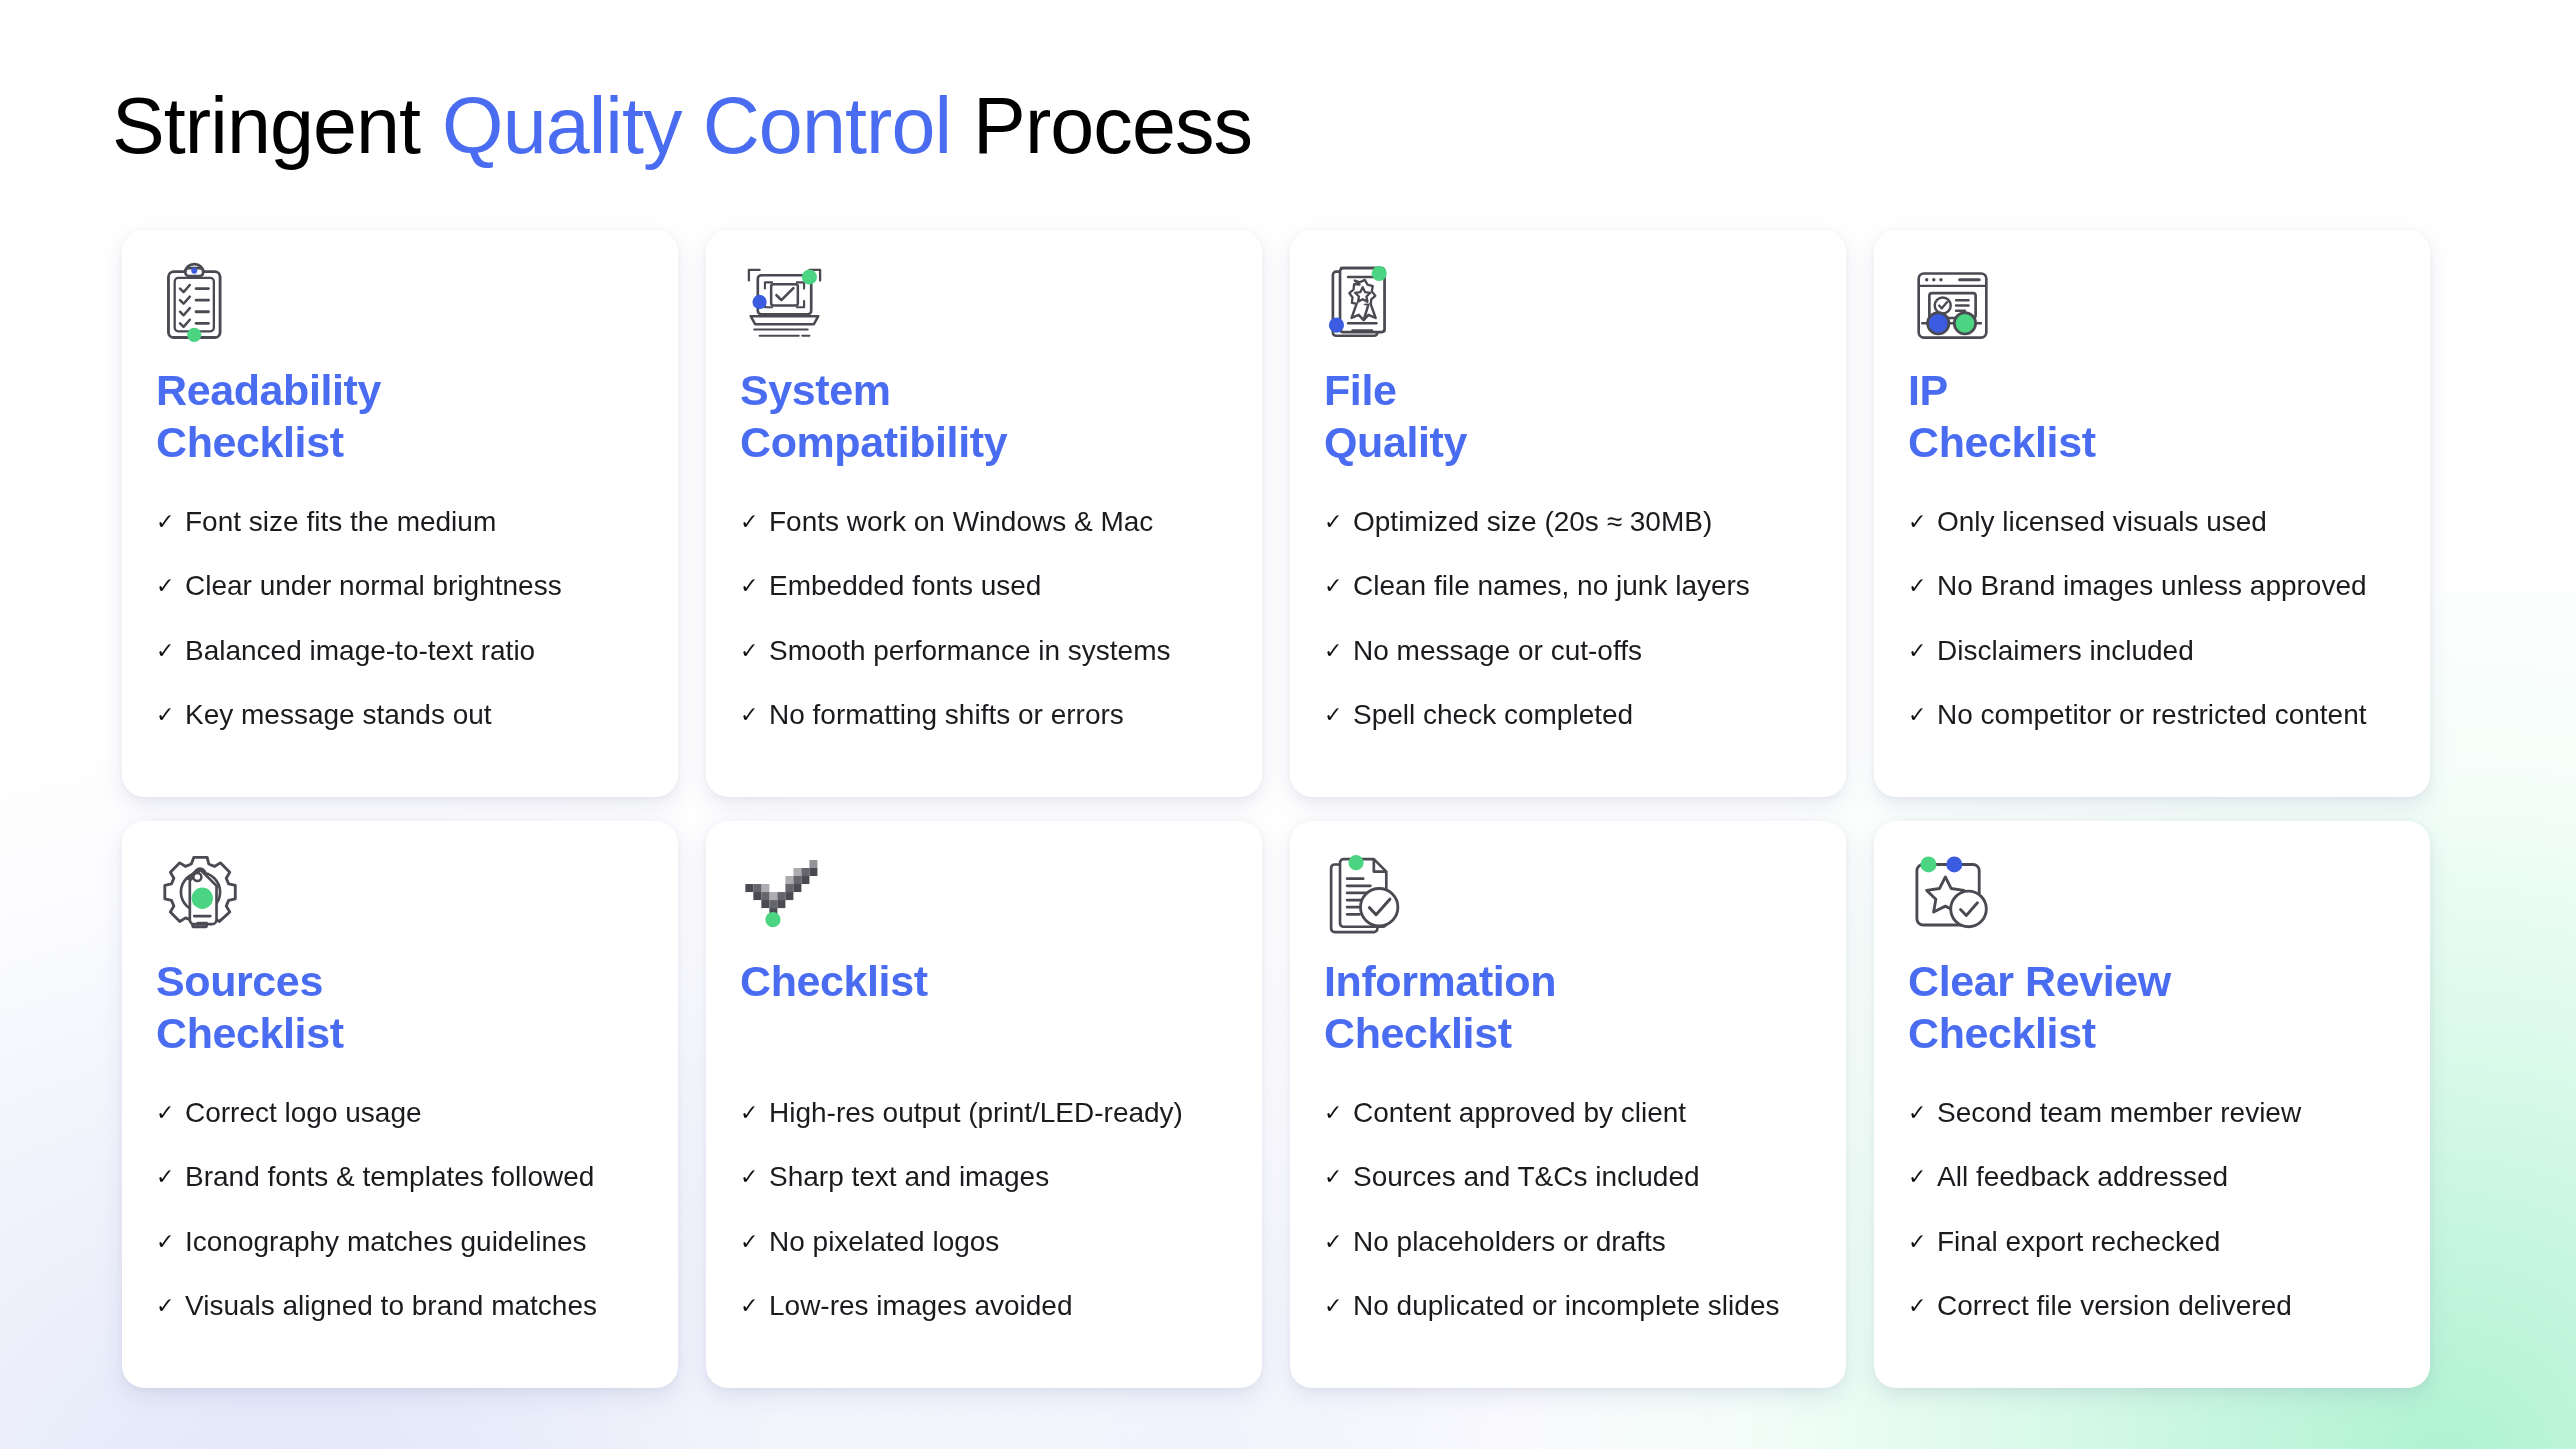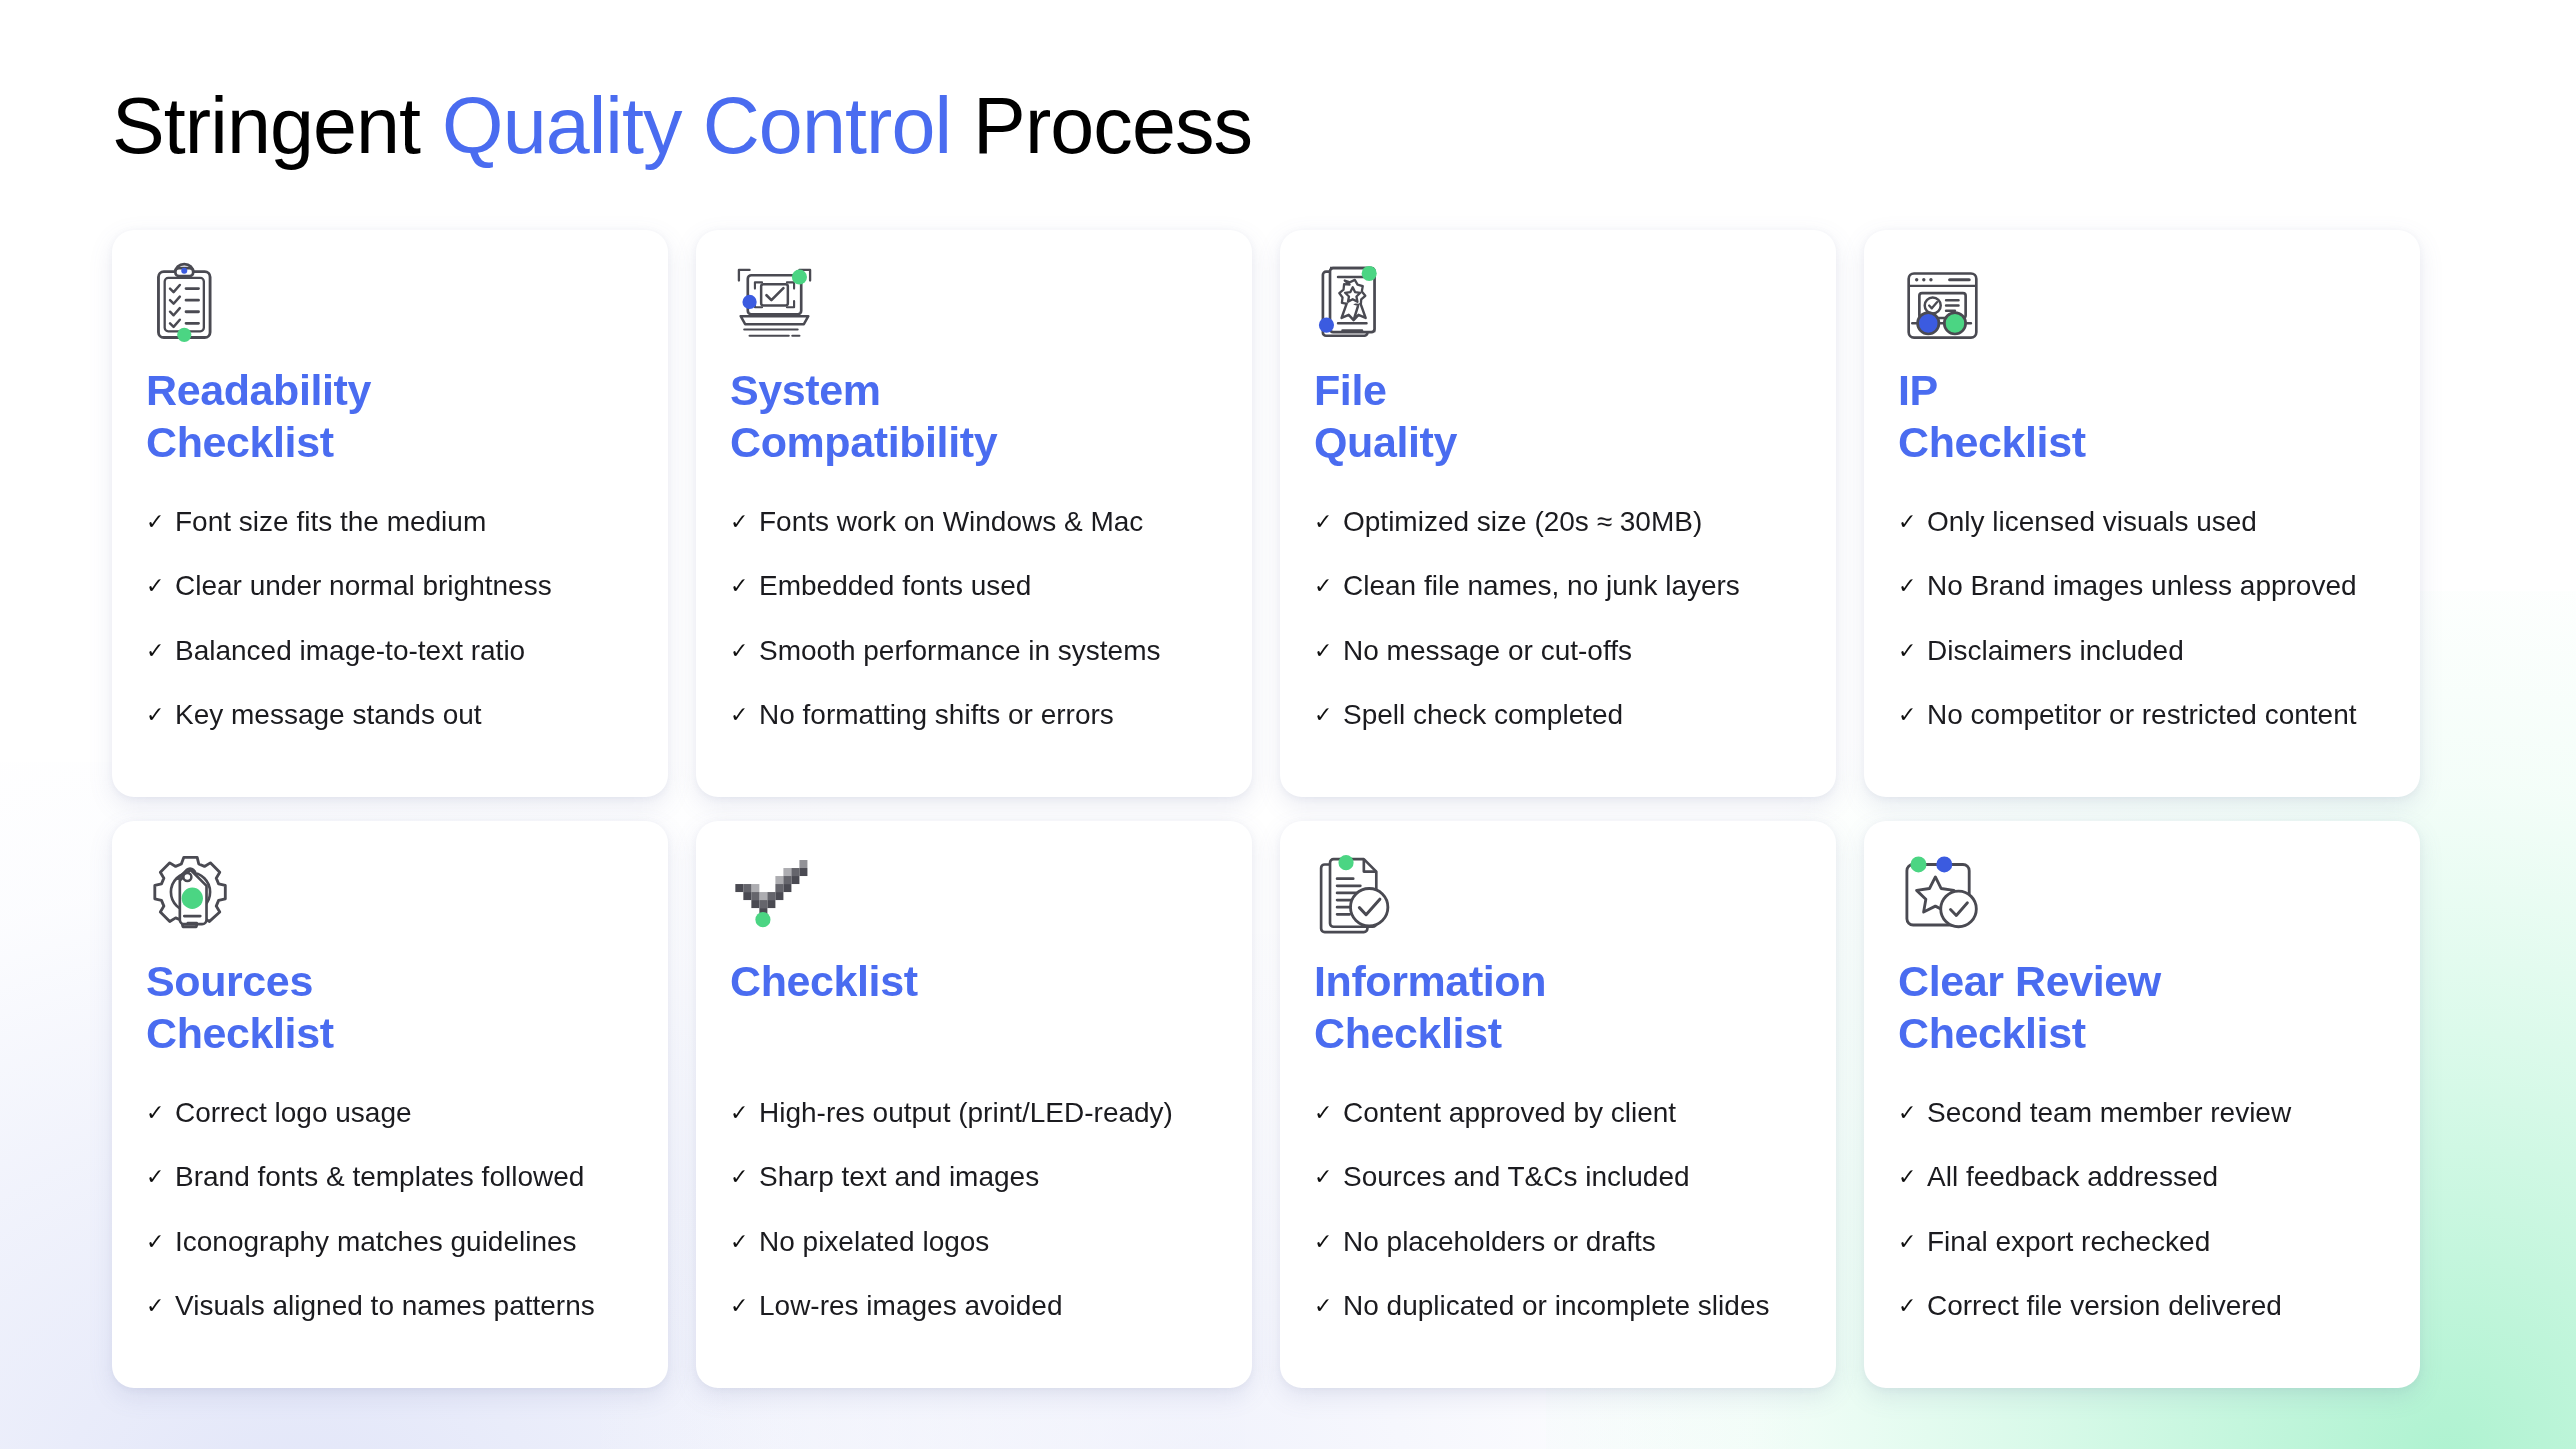--- a/index.html
+++ b/index.html
@@ -74,21 +74,21 @@
     line-height: 1.0;
     white-space: nowrap;
     color: #000000;
   }
   #page-title .accent { color: #4A6CF0; }
   #page-title .sp { display: inline-block; width: 22px; }
 
   
   #cards {
     position: absolute;
-    left: 112px;
+    left: 122px;
     top: 230px;
     width: 2310px;
     display: grid;
     grid-template-columns: repeat(4, 556px);
     grid-template-rows: 567px 567px;
     column-gap: 28px;
     row-gap: 24px;
   }
 
   .card {
@@ -330,21 +330,21 @@
           <li>
             <span class="tick">✓</span>
             <span>Brand fonts &amp; templates followed</span>
           </li>
           <li>
             <span class="tick">✓</span>
             <span>Iconography matches guidelines</span>
           </li>
           <li>
             <span class="tick">✓</span>
-            <span>Visuals aligned to names patterns</span>
+            <span>Visuals aligned to brand matches</span>
           </li>
         </ul>
       </div>
       <div class="card">
         <div class="card-icon">
     <svg viewBox="0 0 100 100" fill="none">
       <g fill="#4a4a52">
         <rect x="6" y="36" width="9" height="9"></rect>
         <rect x="15" y="45" width="9" height="9"></rect>
         <rect x="24" y="54" width="9" height="9"></rect>

